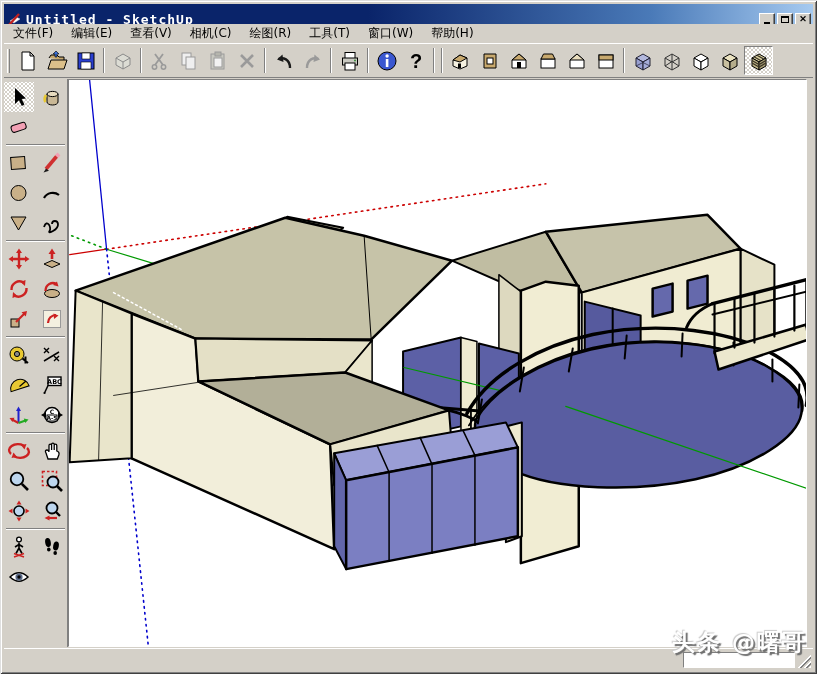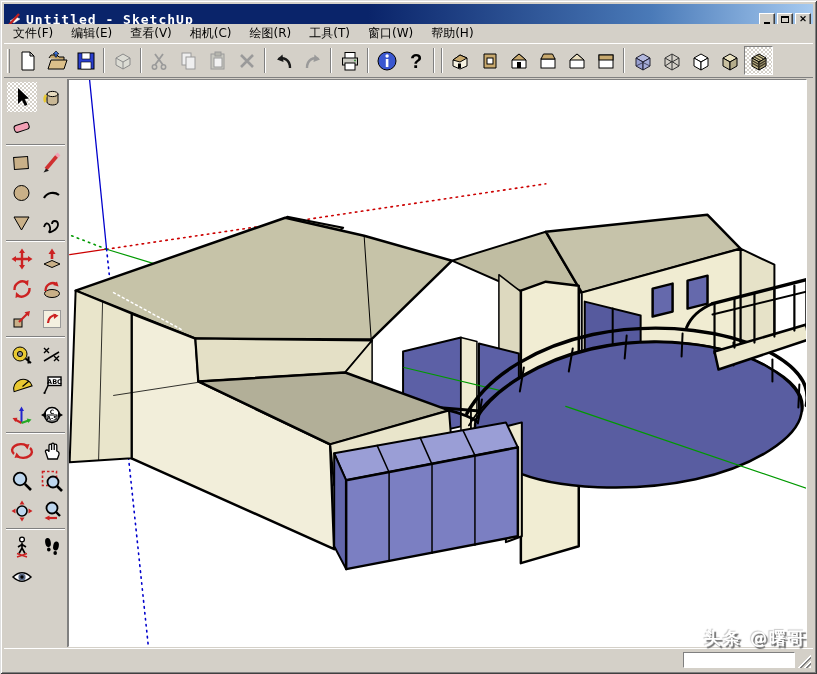--- a/index.html
+++ b/index.html
@@ -28,36 +28,36 @@
   .tgrip{width:3px;height:24px;border-left:1px solid #fff;border-right:1px solid #808080;margin:0 3px 0 1px}
   .tb{width:29px;height:29px;display:flex;align-items:center;justify-content:center;border:1px solid transparent;background:transparent}
   .sep{width:2px;height:25px;border-left:1px solid #808080;border-right:1px solid #fff;margin:0 3px}
   .pressed{border:1px solid;border-color:#808080 #fff #fff #808080;
      background-image:linear-gradient(45deg,#fff 25%,transparent 25%,transparent 75%,#fff 75%),
                       linear-gradient(45deg,#fff 25%,#d4d0c8 25%,#d4d0c8 75%,#fff 75%);
      background-size:4px 4px;background-position:0 0,2px 2px}
   
   .palette{position:absolute;left:4px;top:79px;width:64px;bottom:27px;background:#d4d0c8;
            border-right:1px solid #808080;padding-top:3px}
-  .prow{display:flex;justify-content:flex-end;gap:0}
+  .prow{display:flex;justify-content:space-between;gap:0}
   .pt{width:30px;height:30px;display:flex;align-items:center;justify-content:center;border:1px solid transparent}
   .pempty{width:30px;height:30px}
   .psep{height:2px;border-top:1px solid #808080;border-bottom:1px solid #fff;margin:2px 2px}
   
   .viewport{position:absolute;left:68px;top:79px;width:739px;height:568px;background:#fff;
             border:1px solid;border-color:#808080 #fff #fff #808080;overflow:hidden}
   
   .statusbar{position:absolute;left:4px;right:4px;bottom:5px;height:21px;background:#d4d0c8;
              border-top:1px solid #fff;display:flex;align-items:center;padding-left:5px}
   .vcb{position:absolute;right:18px;top:3px;width:112px;height:16px;background:#fff;
        border:1px solid;border-color:#808080 #fff #fff #808080;font-size:11px;padding:0 3px}
   .grip{position:absolute;right:2px;bottom:1px;width:13px;height:13px;
         background:linear-gradient(135deg,transparent 0 50%,#fff 50% 57%,#808080 57% 64%,transparent 64% 71%,#fff 71% 78%,#808080 78% 85%,transparent 85% 92%,#fff 92%)}
   
-  .watermark{position:absolute;right:10px;top:627px;z-index:20;font-weight:bold;font-size:17px;color:#fff;
+  .watermark{position:absolute;right:10px;top:627px;z-index:20;font-weight:bold;font-size:23px;color:#fff;
              letter-spacing:2px;text-shadow:2px 2px 1px #6f6f6f,-1px -1px 1px #c9c9c9;pointer-events:none}
 </style>
 </head>
 <body>
 
 <div class="win">
 
   <div class="titlebar">
     <span class="ticon">
       <svg width="16" height="16" viewBox="0 0 16 16">

